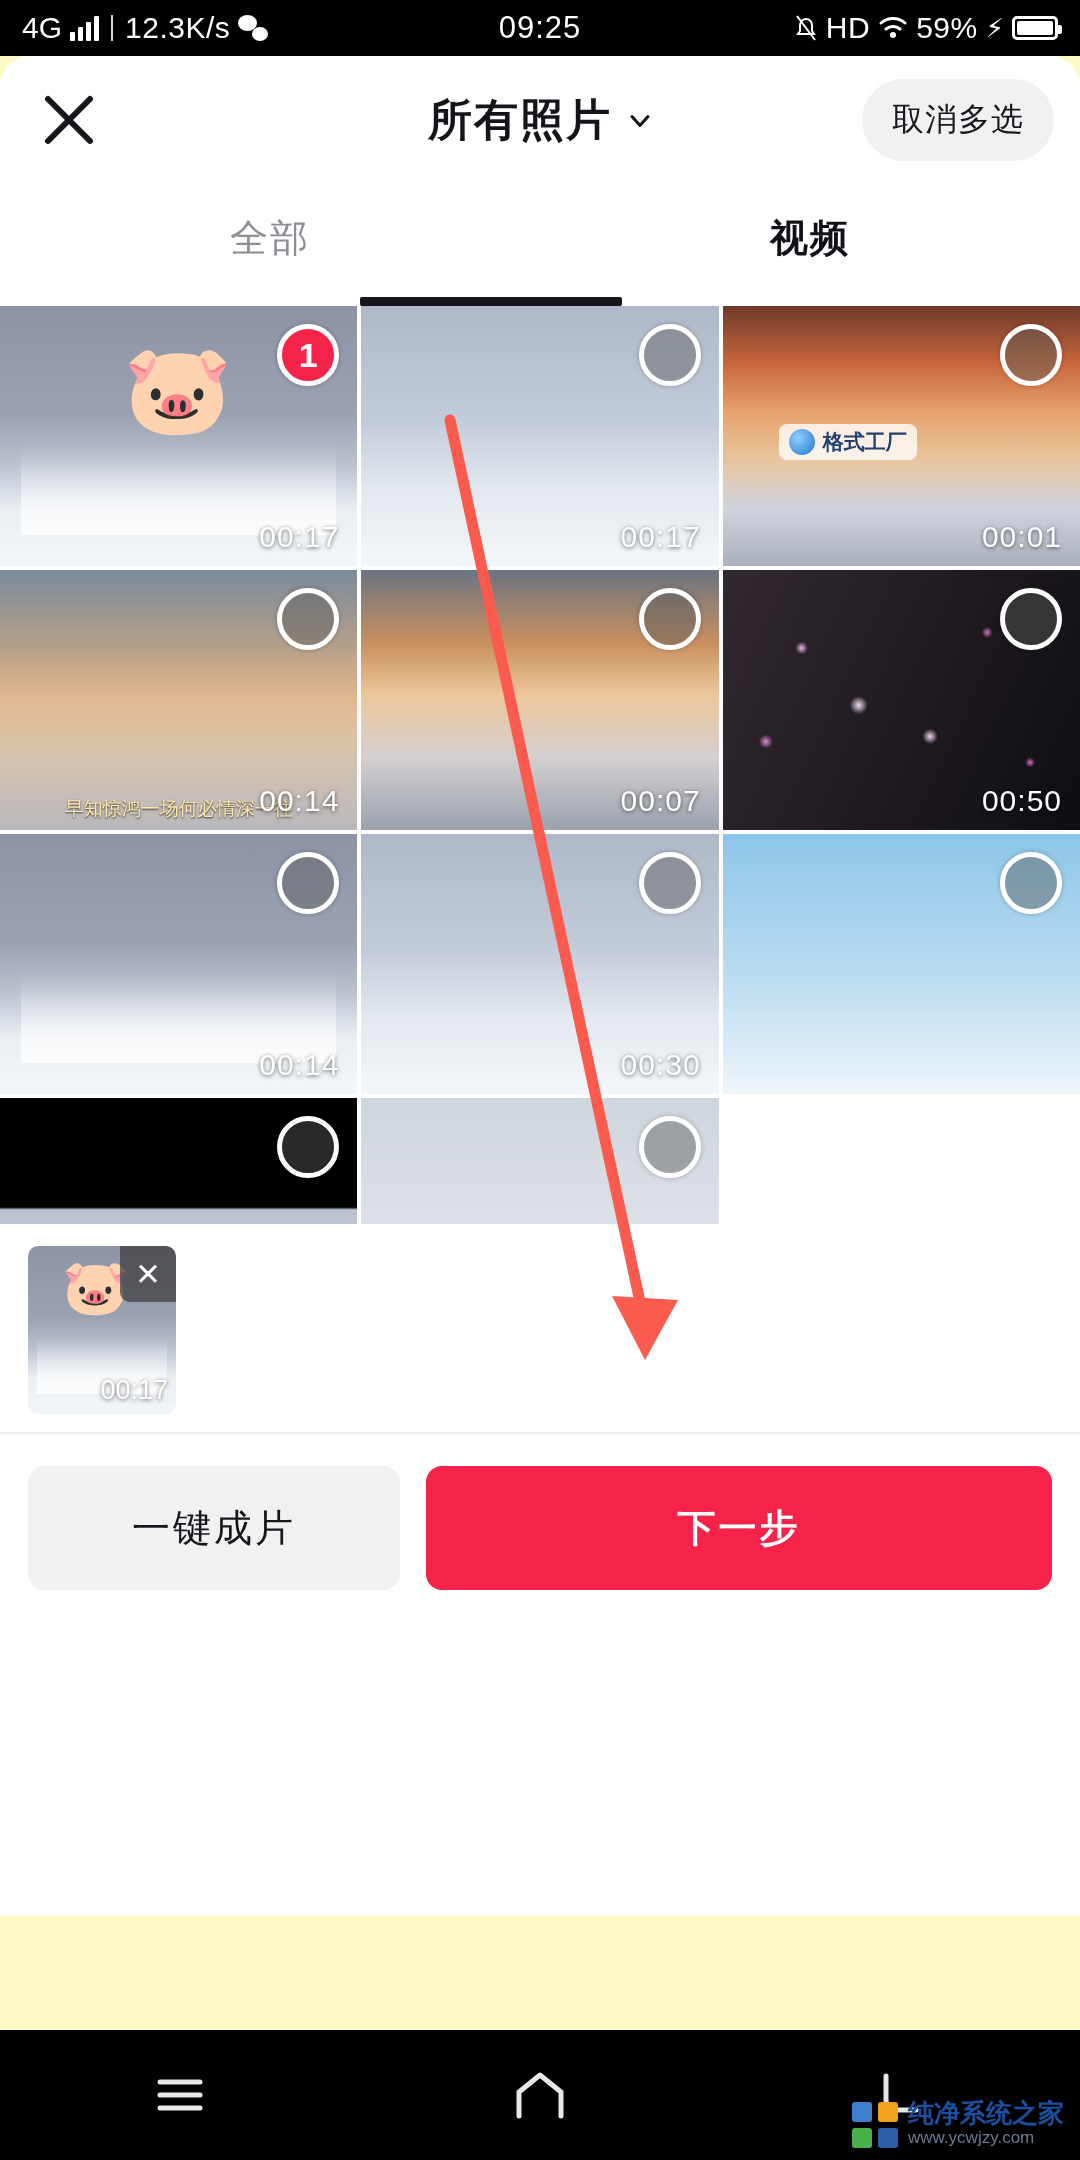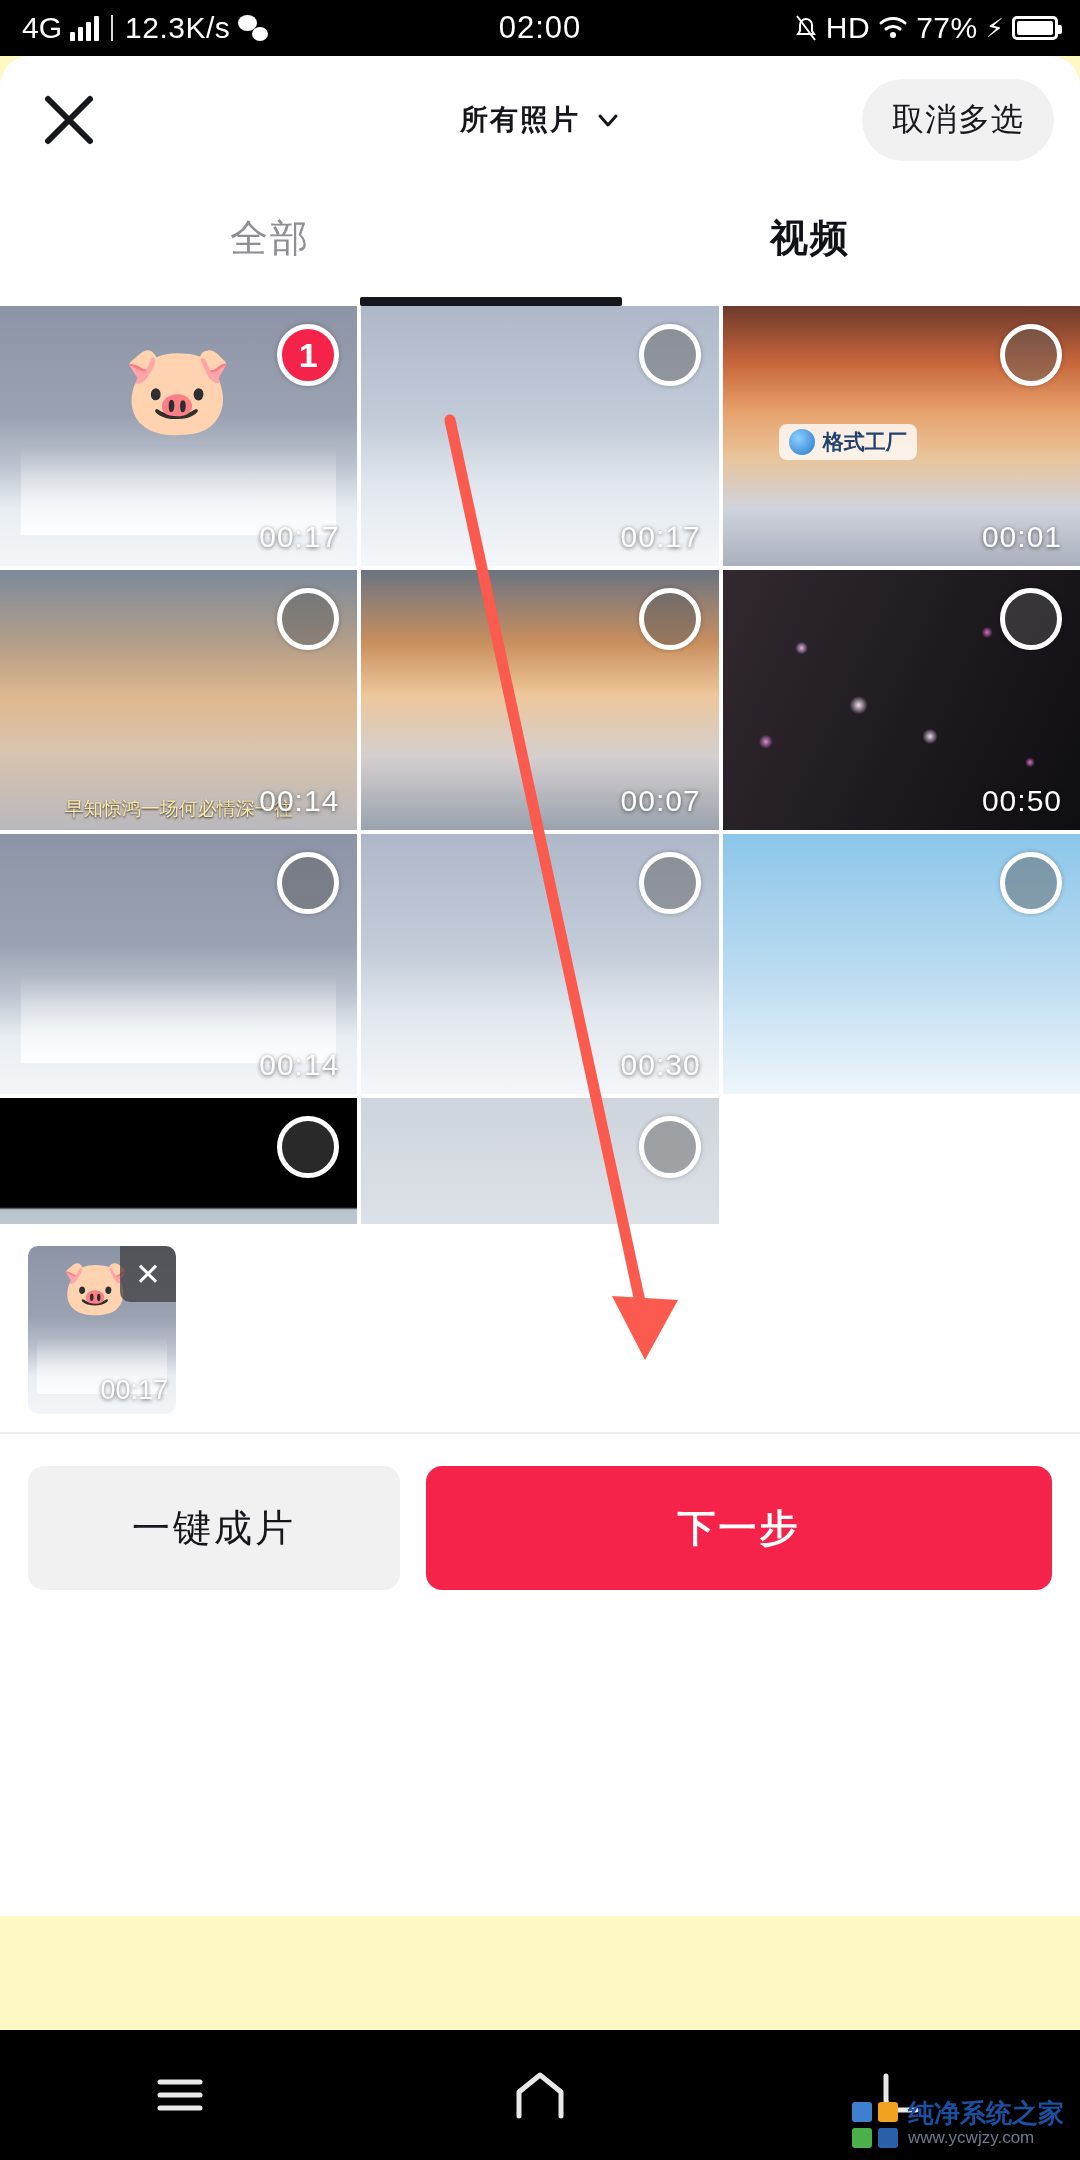--- a/index.html
+++ b/index.html
@@ -54,21 +54,21 @@
   .header { position:relative; height:128px; }
   .close-x {
     position:absolute; left:42px; top:50%; transform:translateY(-50%);
     width:54px; height:54px;
   }
   .close-x svg { display:block; }
   .title-wrap {
     position:absolute; left:50%; top:50%; transform:translate(-50%,-50%);
     display:flex; align-items:center; gap:16px;
   }
-  .title-txt { font-size:28px; font-weight:700; color:#14141b; letter-spacing:2px; }
+  .title-txt { font-size:44px; font-weight:700; color:#14141b; letter-spacing:2px; }
   .chev { width:24px;height:24px; }
   .multi-btn {
     position:absolute; right:26px; top:50%; transform:translateY(-50%);
     background:#f1f1f2; border-radius:42px;
     padding:19px 30px; font-size:32px; color:#18181f; font-weight:500;
     letter-spacing:1px;
   }
 
   
   .tabs { position:relative; height:122px; display:flex; }
@@ -220,38 +220,38 @@
           <i></i>
           <i></i>
           <i></i>
           <i></i>
         </span>
       <span class="sb-sep"></span>
       <span class="sb-text">12.3K/s</span>
       <span class="wechat-ic"></span>
     </div>
 
-    <div class="sb-clock">02:00</div>
+    <div class="sb-clock">09:25</div>
 
     <div class="sb-right">
       <span class="mute-ic">
         <svg width="24" height="28" viewBox="0 0 24 28">
             <path d="M6 11a6 6 0 0 1 12 0v6l2 3H4l2-3z" fill="none" stroke="#fff" stroke-width="2"></path>
             <line x1="3" y1="2" x2="21" y2="26" stroke="#fff" stroke-width="2"></line>
           </svg>
       </span>
       <span class="sb-text">HD</span>
       <span class="wifi-ic">
         <svg width="30" height="26" viewBox="0 0 30 26">
             <path d="M3 8a18 18 0 0 1 24 0" fill="none" stroke="#fff" stroke-width="3" stroke-linecap="round"></path>
             <path d="M8 14a11 11 0 0 1 14 0" fill="none" stroke="#fff" stroke-width="3" stroke-linecap="round"></path>
             <circle cx="15" cy="20" r="3" fill="#fff"></circle>
           </svg>
       </span>
-      <span class="sb-text">77%</span>
+      <span class="sb-text">59%</span>
       <span class="bolt">⚡</span>
       <span class="batt">
           <i></i>
         </span>
     </div>
   </div>
 
   <div class="sheet">
 
     <div class="header">

